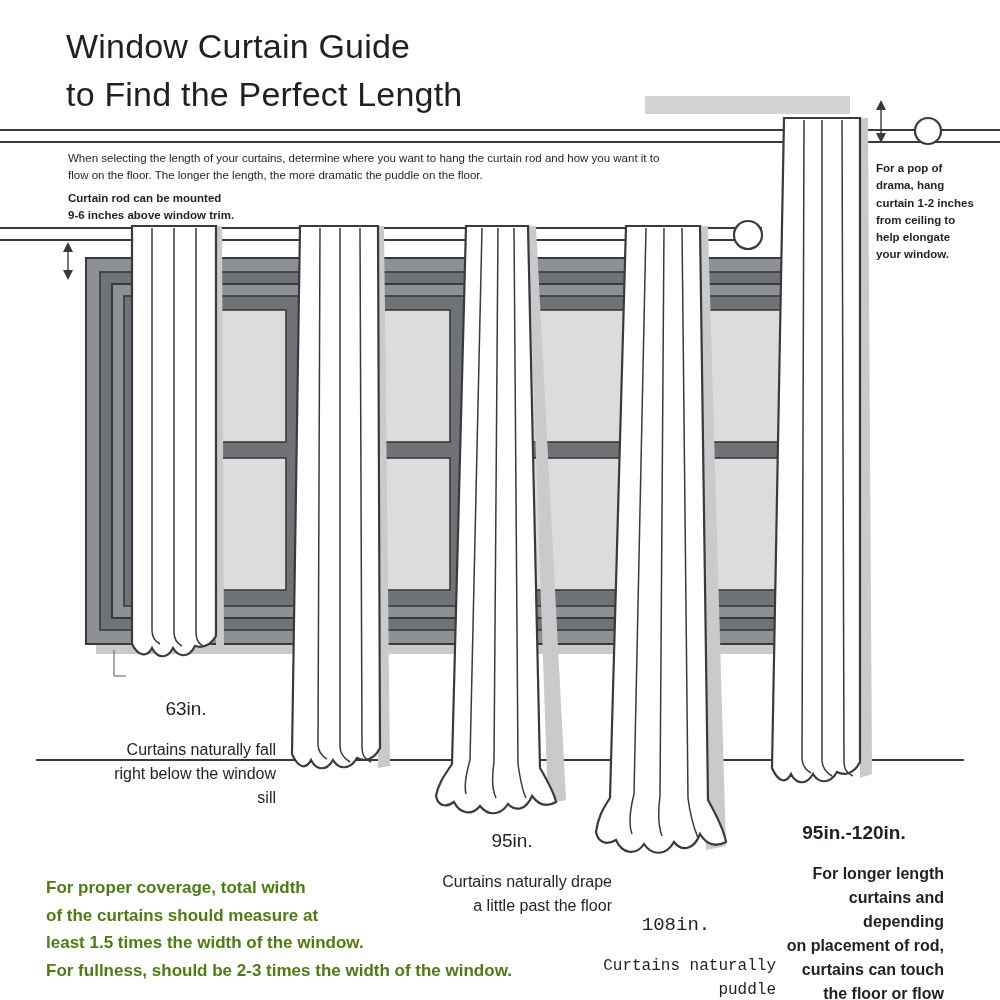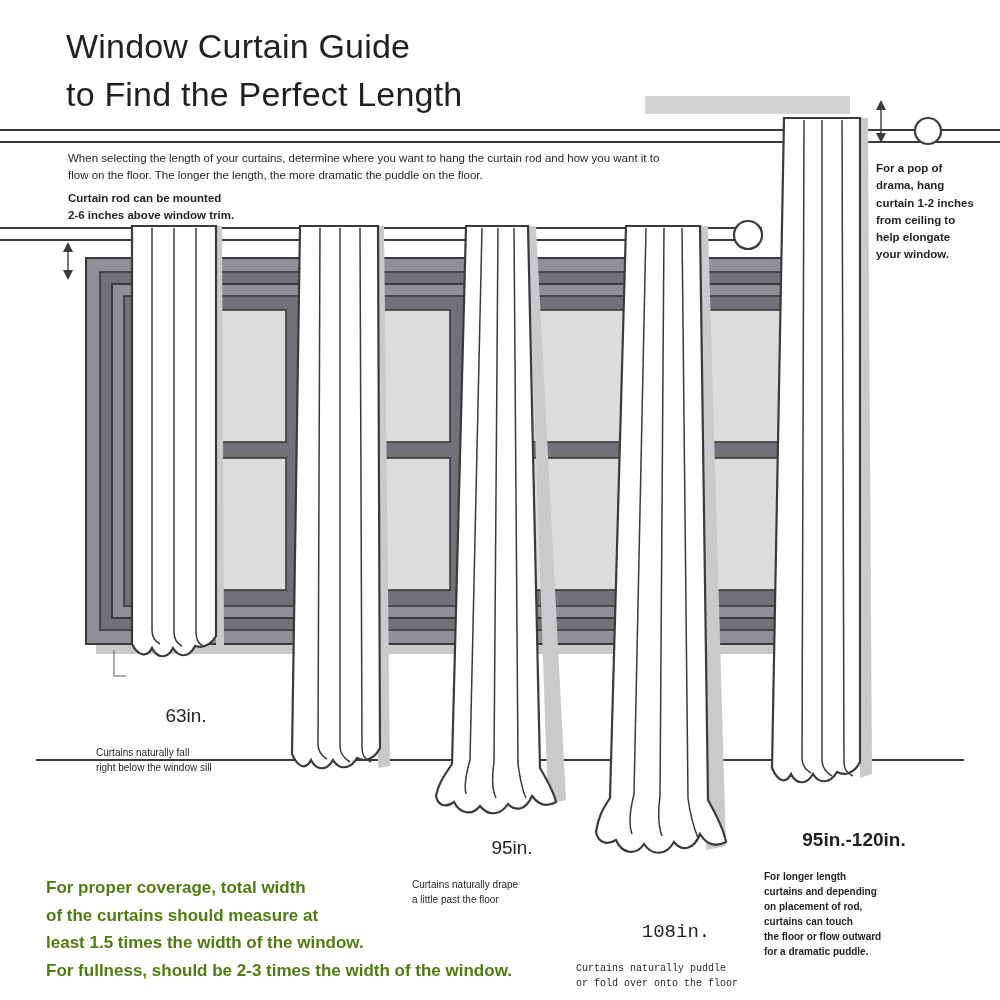--- a/index.html
+++ b/index.html
@@ -57,26 +57,25 @@
     left: 876px;
     top: 160px;
     width: 112px;
     font-size: 11.5px;
     line-height: 1.5;
     font-weight: bold;
   }
   .lbl-num {
     font-size: 19px;
     text-align: center;
-    margin-top: 7px;
   }
   .lbl-sub {
-    font-size: 10px;
+    font-size: 16px;
     line-height: 1.5;
-    text-align: left;
+    text-align: right;
   }
   #l63 { left: 96px; top: 680px; width: 180px; }
   #l84 { left: 272px; top: 800px; width: 190px; }
   #l95 { left: 412px; top: 812px; width: 200px; }
   #l108 { left: 576px; top: 896px; width: 200px; font-family: Liberation Mono, monospace; }
   #l95120 { left: 764px; top: 804px; width: 180px; font-weight: bold; }
   #footer {
     left: 46px;
     top: 874px;
     width: 560px;
@@ -214,21 +213,21 @@
       <line class="ln-hair" x1="114" y1="676" x2="126" y2="676"></line>
     </g>
   </svg>
 
   <div class="txt" id="intro">When selecting the length of your curtains, determine where you want to hang the curtain rod and how you want it to flow on the floor. The longer the length, the more dramatic the puddle on the floor.</div>
 
   <div class="txt" id="title">Window Curtain Guide
 to Find the Perfect Length</div>
 
   <div class="txt" id="rod-note">Curtain rod can be mounted
-2-6 inches above window trim.</div>
+9-6 inches above window trim.</div>
 
   <div class="txt" id="ceiling-note">For a pop of
 drama, hang
 curtain 1-2 inches
 from ceiling to
 help elongate
 your window.</div>
 
   <div class="txt" id="l63">
     <div class="lbl-num">63in.</div>

